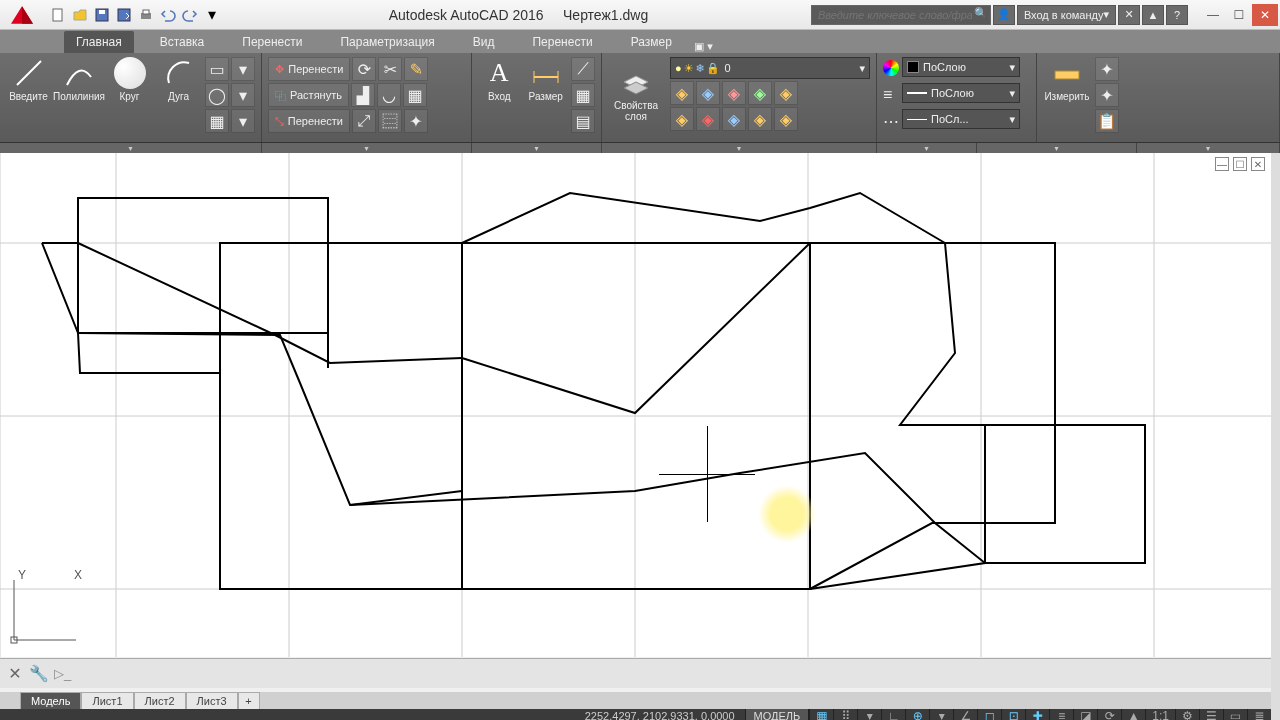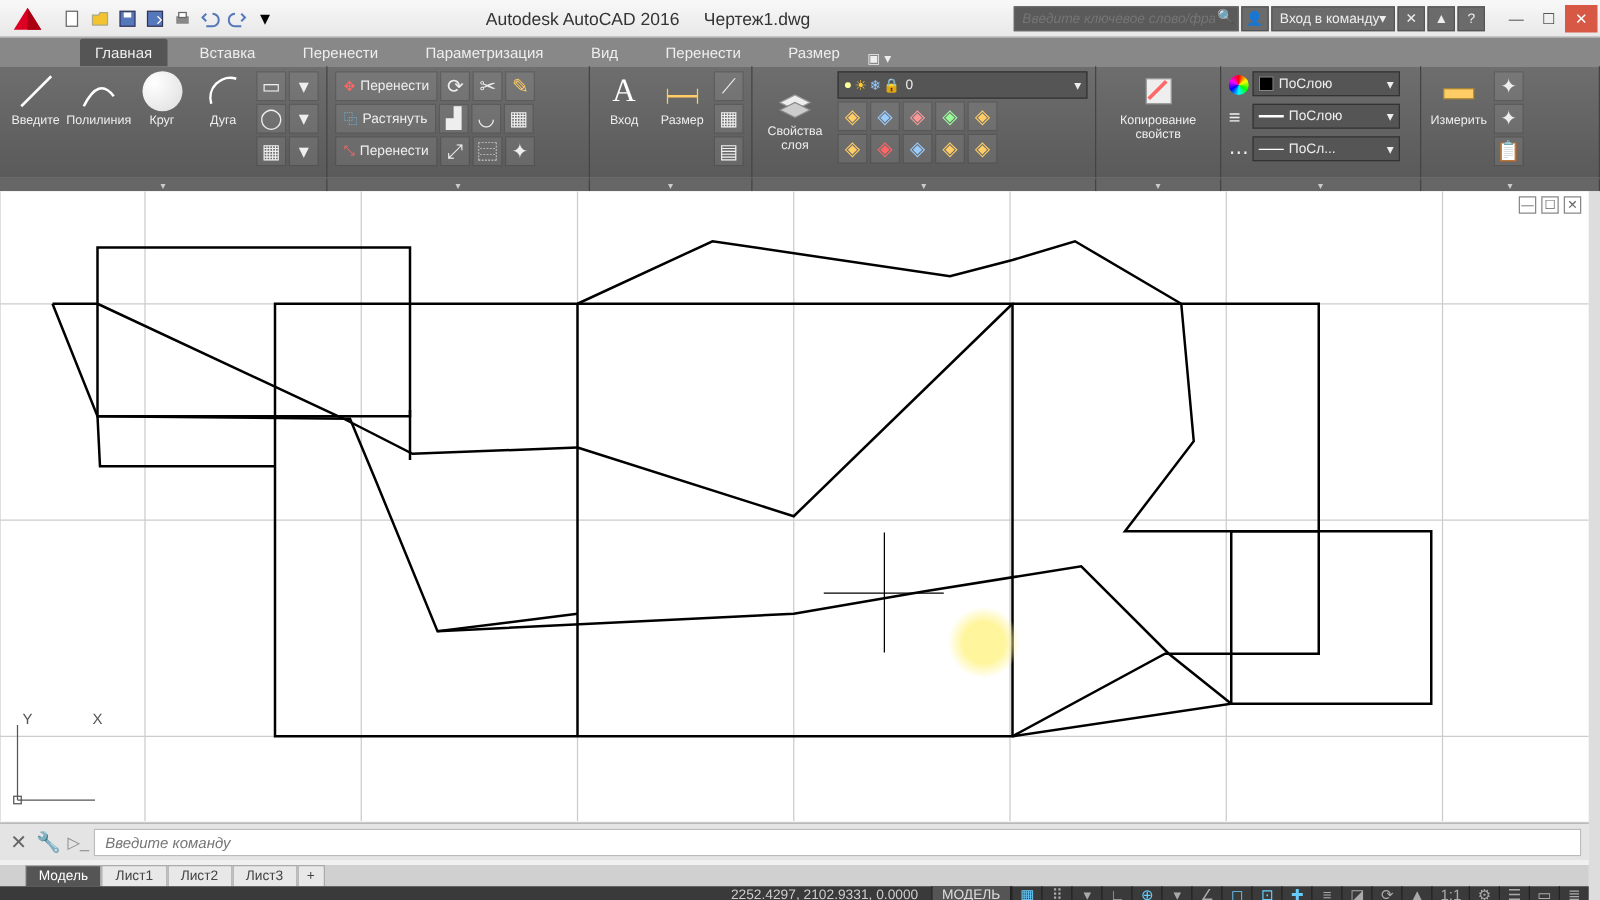--- a/index.html
+++ b/index.html
@@ -297,31 +297,20 @@
             <div class="small-btn" style="color:#f66">◈</div>
             <div class="small-btn" style="color:#9cf">◈</div>
             <div class="small-btn" style="color:#fc6">◈</div>
             <div class="small-btn" style="color:#fc6">◈</div>
           </div>
         </div>
       </div>
     </div>
   </div>
 
-  <div class="panel" style="width:100px">
-    <div class="panel-body">
-      <div class="big-btn line" style="width:90px">
-        <div class="icon" style="background:none"><svg width="32" height="32">
-              <rect x="6" y="6" width="20" height="20" fill="#eee" stroke="#999"></rect>
-              <path d="M8 22 L22 8" stroke="#f66" stroke-width="3"></path>
-            </svg></div>
-        <span>Копирование свойств</span>
-      </div>
-    </div>
-  </div>
 
   <div class="panel" style="width:160px">
     <div class="panel-body" style="flex-direction:column">
       <div style="display:flex;gap:3px;align-items:center">
         <div class="prop-sw" style="background:conic-gradient(red,yellow,lime,cyan,blue,magenta,red);border-radius:50%"></div>
         <div class="prop-combo">
             <span style="display:flex;gap:4px;align-items:center">
               <span style="width:12px;height:12px;background:#000;border:1px solid #888"></span>
               <span>ПоСлою</span>
             </span>
@@ -438,21 +427,20 @@
     <span style="position:absolute;left:68px;top:58">X</span>
   </div>
 </div>
 
 <div class="scroll-v"></div>
 
 <div class="cmdbar">
   <div class="cmd-ic">✕</div>
   <div class="cmd-ic">🔧</div>
   <span class="cmd-prefix">▷_</span>
-  <input class="cmd-input" placeholder="Введите команду" style="">
 </div>
 
 <div class="bottom">
   <div class="layout-tabs">
     <div class="ltab active">Модель</div>
     <div class="ltab">Лист1</div>
     <div class="ltab">Лист2</div>
     <div class="ltab">Лист3</div>
     <div class="ltab plus">+</div>
   </div>

